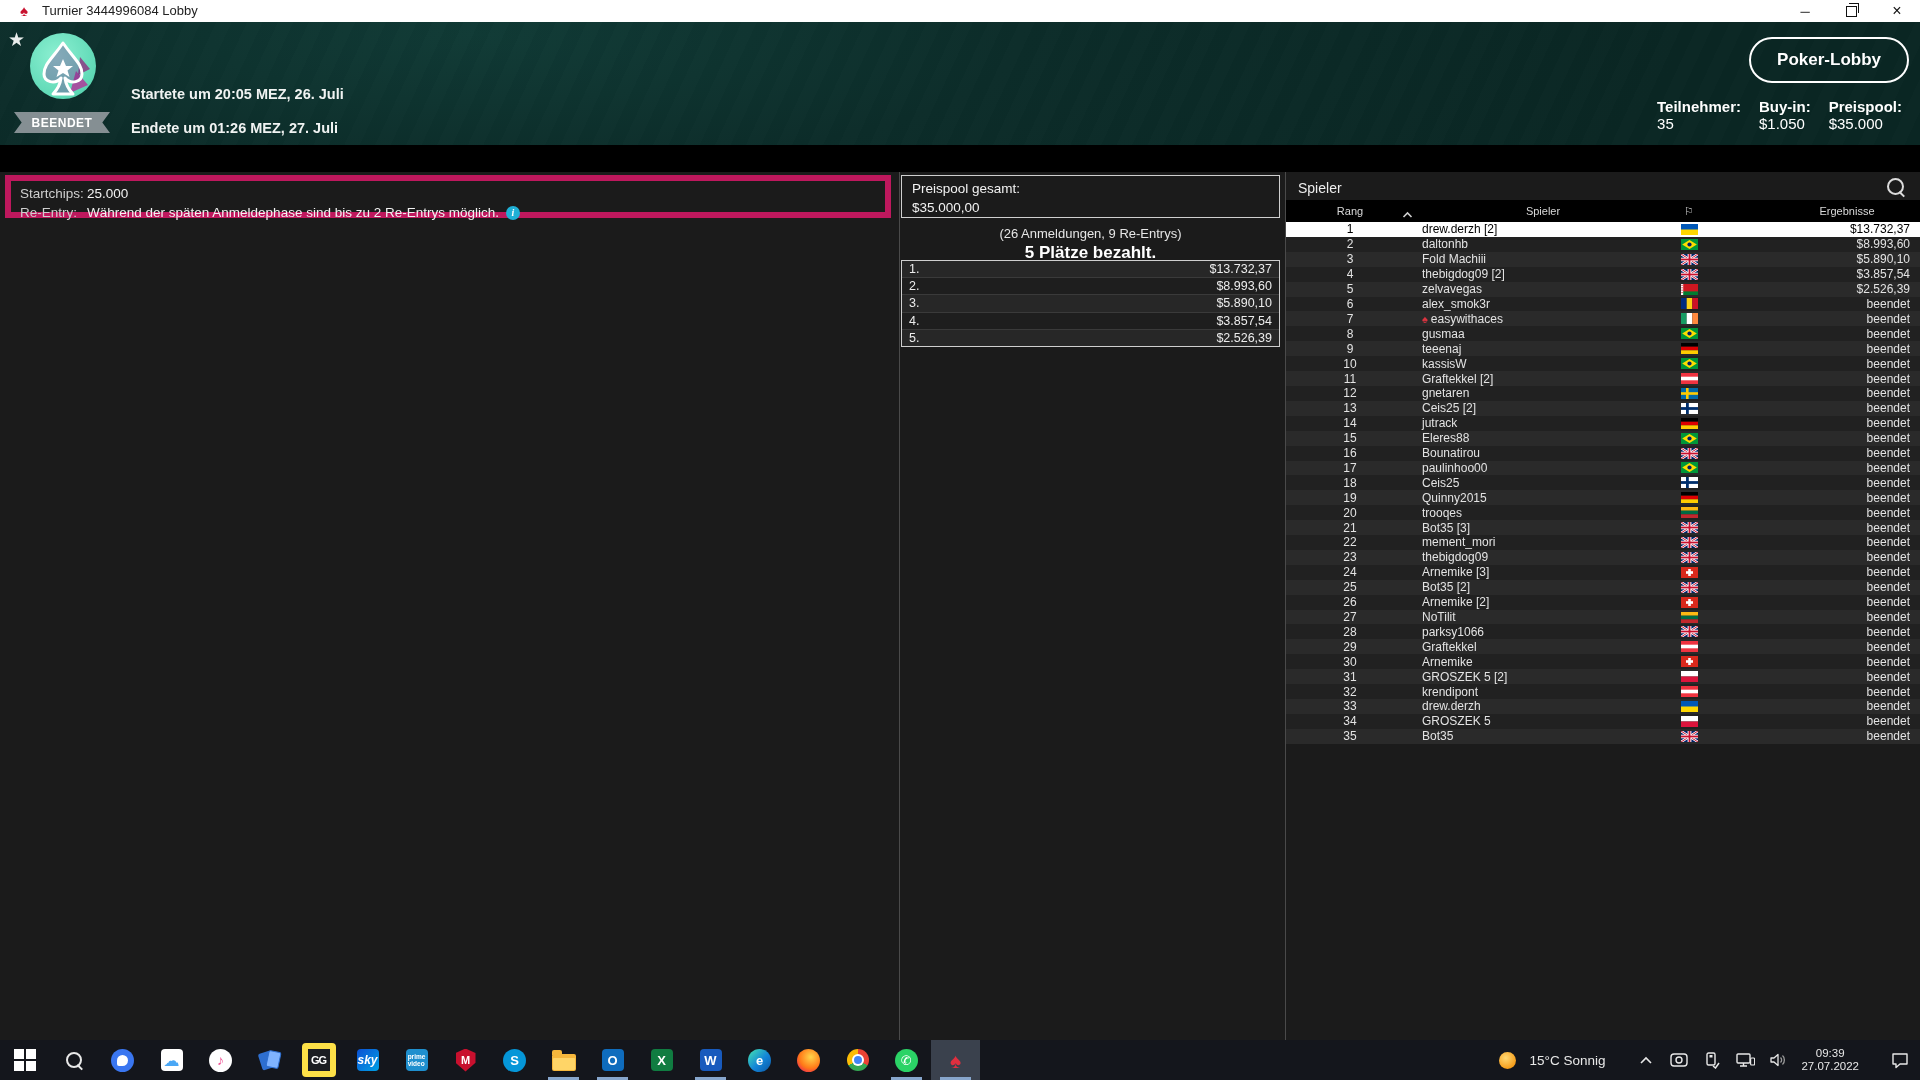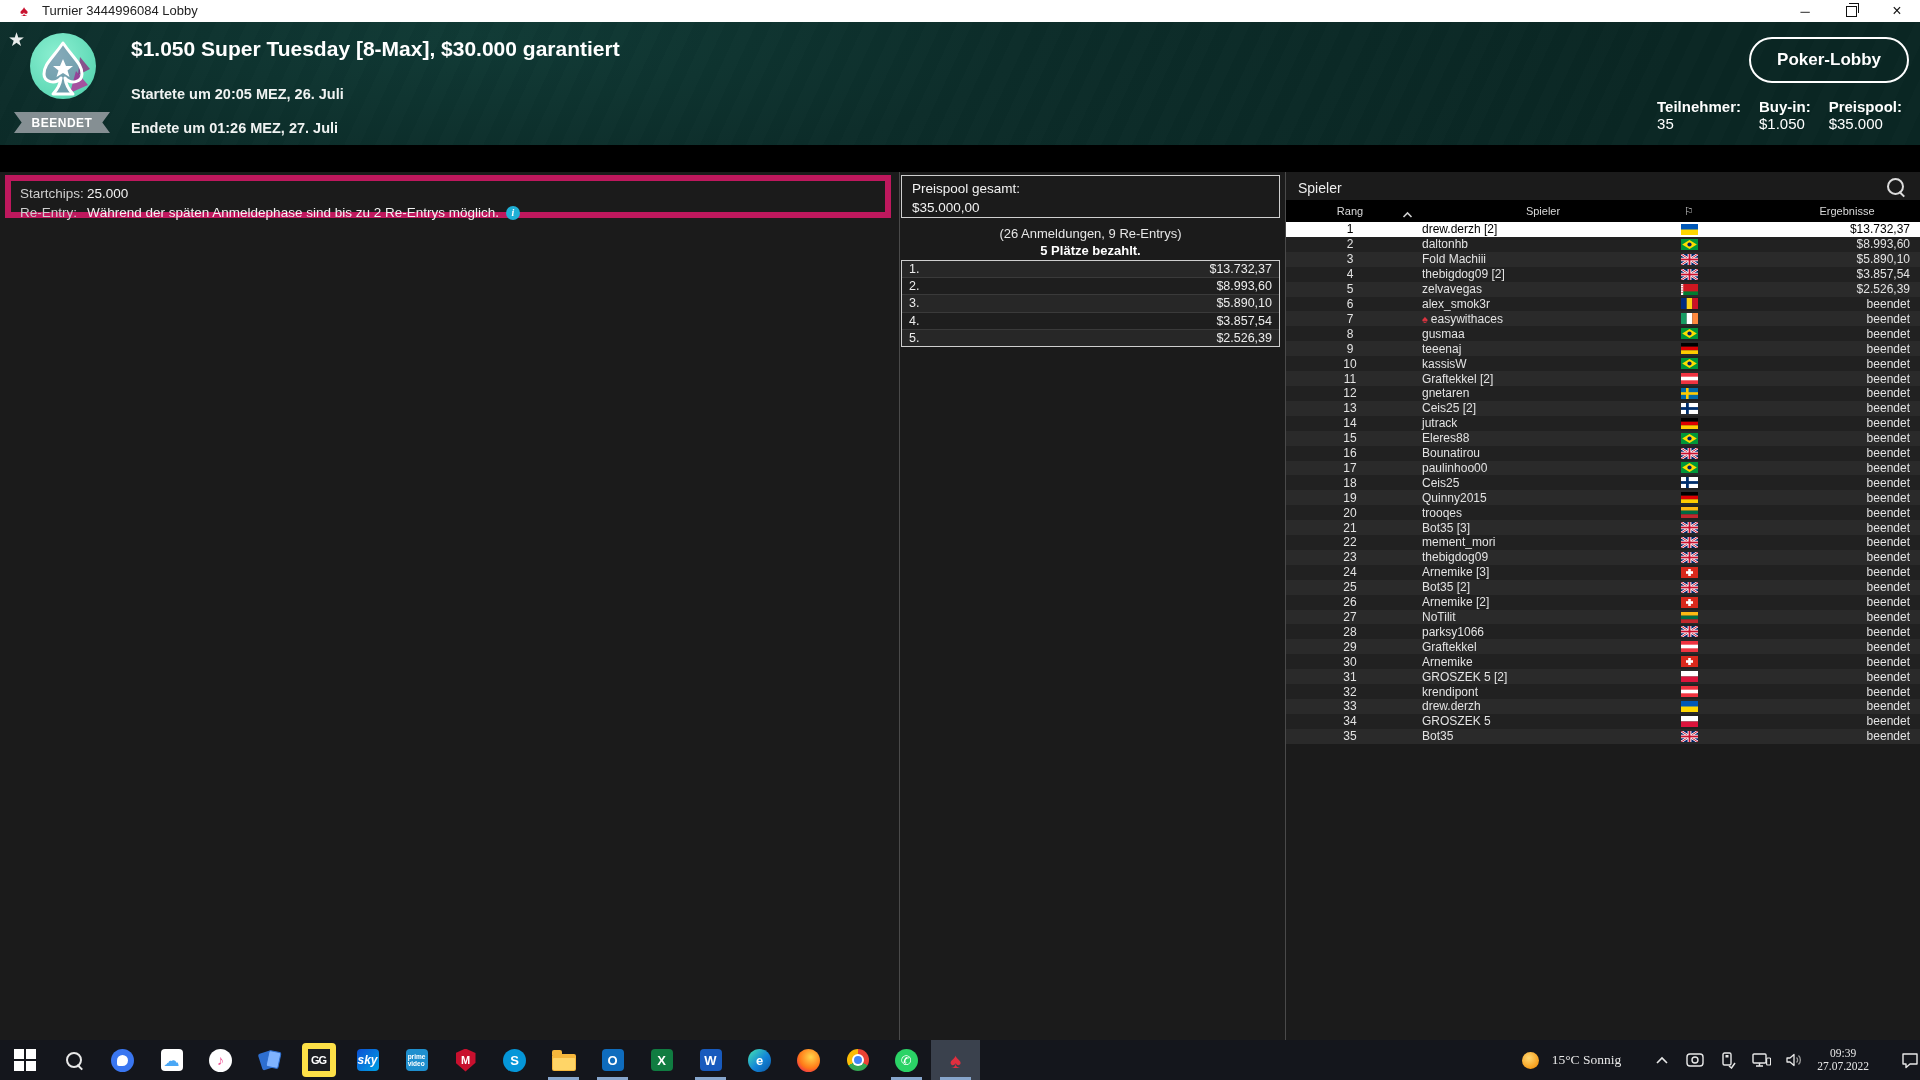--- a/index.html
+++ b/index.html
@@ -49,21 +49,21 @@
   .info-row{display:flex;height:19px;align-items:center;font-size:13.5px;}
   .info-row .lbl{width:67px;color:#cfcfcf;}
   .info-row .val{color:#f2f2f2;}
   .info-icon{display:inline-flex;width:14px;height:14px;border-radius:50%;background:#1fb0d6;color:#fff;
     font-size:10px;font-weight:bold;align-items:center;justify-content:center;margin-left:7px;vertical-align:middle;font-family:"Liberation Serif","DejaVu Serif",serif;font-style:italic;}
   
   .pool-box{position:absolute;left:901px;top:3px;width:379px;height:43px;border:1px solid #cfcfcf;
     padding:3px 0 0 10px;box-sizing:border-box;color:#f2f2f2;}
   .pool-box div{height:19px;display:flex;align-items:center;font-size:13.5px;}
   .note1{position:absolute;left:901px;top:54px;width:379px;text-align:center;font-size:13px;color:#e6e6e6;}
-  .note2{position:absolute;left:901px;top:71px;width:379px;text-align:center;font-size:13px;font-weight:bold;color:#fff;}
+  .note2{position:absolute;left:901px;top:71px;width:379px;text-align:center;font-size:17px;font-weight:bold;color:#fff;}
   .prize-list{position:absolute;left:901px;top:88px;width:379px;border:1px solid #cfcfcf;box-sizing:border-box;}
   .prize-row{display:flex;justify-content:space-between;align-items:center;height:16.2px;padding:0 7px;
     font-size:12.5px;color:#ececec;background:#272727;border-top:1px solid #3a3a3a;}
   .prize-row:first-child{border-top:none;}
   .prize-row:nth-child(even){background:#1e1e1e;}
   
   .players{position:absolute;left:1286px;top:0;width:634px;height:868px;}
   .p-titlebar{position:absolute;left:0;top:3px;width:634px;height:25px;display:flex;align-items:center;}
   .p-title{margin-left:12px;font-size:14px;color:#ededed;}
   .ic-search{position:absolute;right:16px;top:3px;width:13px;height:13px;border:2px solid #dcdcdc;border-radius:50%;}
@@ -103,21 +103,21 @@
   .shield{width:20px;height:23px;background:#c8102e;clip-path:polygon(50% 0,100% 20%,100% 62%,50% 100%,0 62%,0 20%);
     display:flex;align-items:center;justify-content:center;color:#fff;font-weight:bold;font-size:11px;}
   .chrome{position:relative;width:22px;height:22px;border-radius:50%;
     background:conic-gradient(#ea4335 0 33%,#34a853 33% 67%,#fbbc05 67% 100%);}
   .chrome::before{content:'';position:absolute;left:5px;top:5px;width:12px;height:12px;background:#fff;border-radius:50%;}
   .chrome::after{content:'';position:absolute;left:7px;top:7px;width:8px;height:8px;background:#4285f4;border-radius:50%;}
   .cards{position:relative;width:24px;height:24px;}
   .cards i{position:absolute;width:13px;height:17px;border-radius:2px;}
   .cards i:first-child{left:2px;top:4px;background:#2e6fd0;transform:rotate(-18deg);}
   .cards i:last-child{left:9px;top:3px;background:#7fb3ff;transform:rotate(12deg);border:1px solid #2e6fd0;box-sizing:border-box;}
-  .tray{position:absolute;right:0;top:0;height:40px;display:flex;align-items:center;gap:13px;color:#e8e8e8;font-family:Liberation Serif, serif;}
+  .tray{position:absolute;right:0;top:0;height:40px;display:flex;align-items:center;gap:13px;padding-right:10px;color:#e8e8e8;}
   .sun{width:17px;height:17px;border-radius:50%;background:radial-gradient(circle at 40% 35%,#ffd873,#f59a16 75%);}
   .wtxt{font-size:13.5px;white-space:nowrap;}
   .trayic{display:flex;align-items:center;justify-content:center;width:20px;}
   .clock{font-size:11.5px;line-height:13px;text-align:center;white-space:nowrap;}
   .gap18{width:5px;}
 </style>
 </head>
 <body>
 
 <div class="win">
@@ -138,21 +138,20 @@
     <span class="fav-star">★</span>
     <div class="logo">
       <svg width="66" height="66" viewBox="0 0 66 66">
         <path d="M46 38 L58 52 L40 60 Z" fill="#b03a9a" opacity=".85"></path>
         <path d="M50 24 L60 36 L48 42 Z" fill="#8e2f80" opacity=".8"></path>
         <path d="M33 10 C22 26 14 31 14 41 C14 49 25 52 31 45 C30 53 27 57 23 61 L43 61 C39 57 36 53 35 45 C41 52 52 49 52 41 C52 31 44 26 33 10 Z" fill="rgba(120,40,140,.35)" stroke="#ffffff" stroke-width="3" stroke-linejoin="round"></path>
         <path d="M33 26 L36 33 L43 33 L37.5 37.5 L39.5 44 L33 40 L26.5 44 L28.5 37.5 L23 33 L30 33 Z" fill="#ffffff"></path>
       </svg>
     </div>
     <div class="ribbon">BEENDET</div>
-    <div class="h-title">$1.050 Super Tuesday [8-Max], $30.000 garantiert</div>
     <div class="h-start">Startete um 20:05 MEZ, 26. Juli</div>
     <div class="h-end">Endete um 01:26 MEZ, 27. Juli</div>
     <div class="lobby-btn">Poker-Lobby</div>
     <div class="h-stats">
         <div class="h-stat">
           <span class="lbl">Teilnehmer:</span>
           <span class="val">35</span>
         </div>
         <div class="h-stat">
           <span class="lbl">Buy-in:</span>

